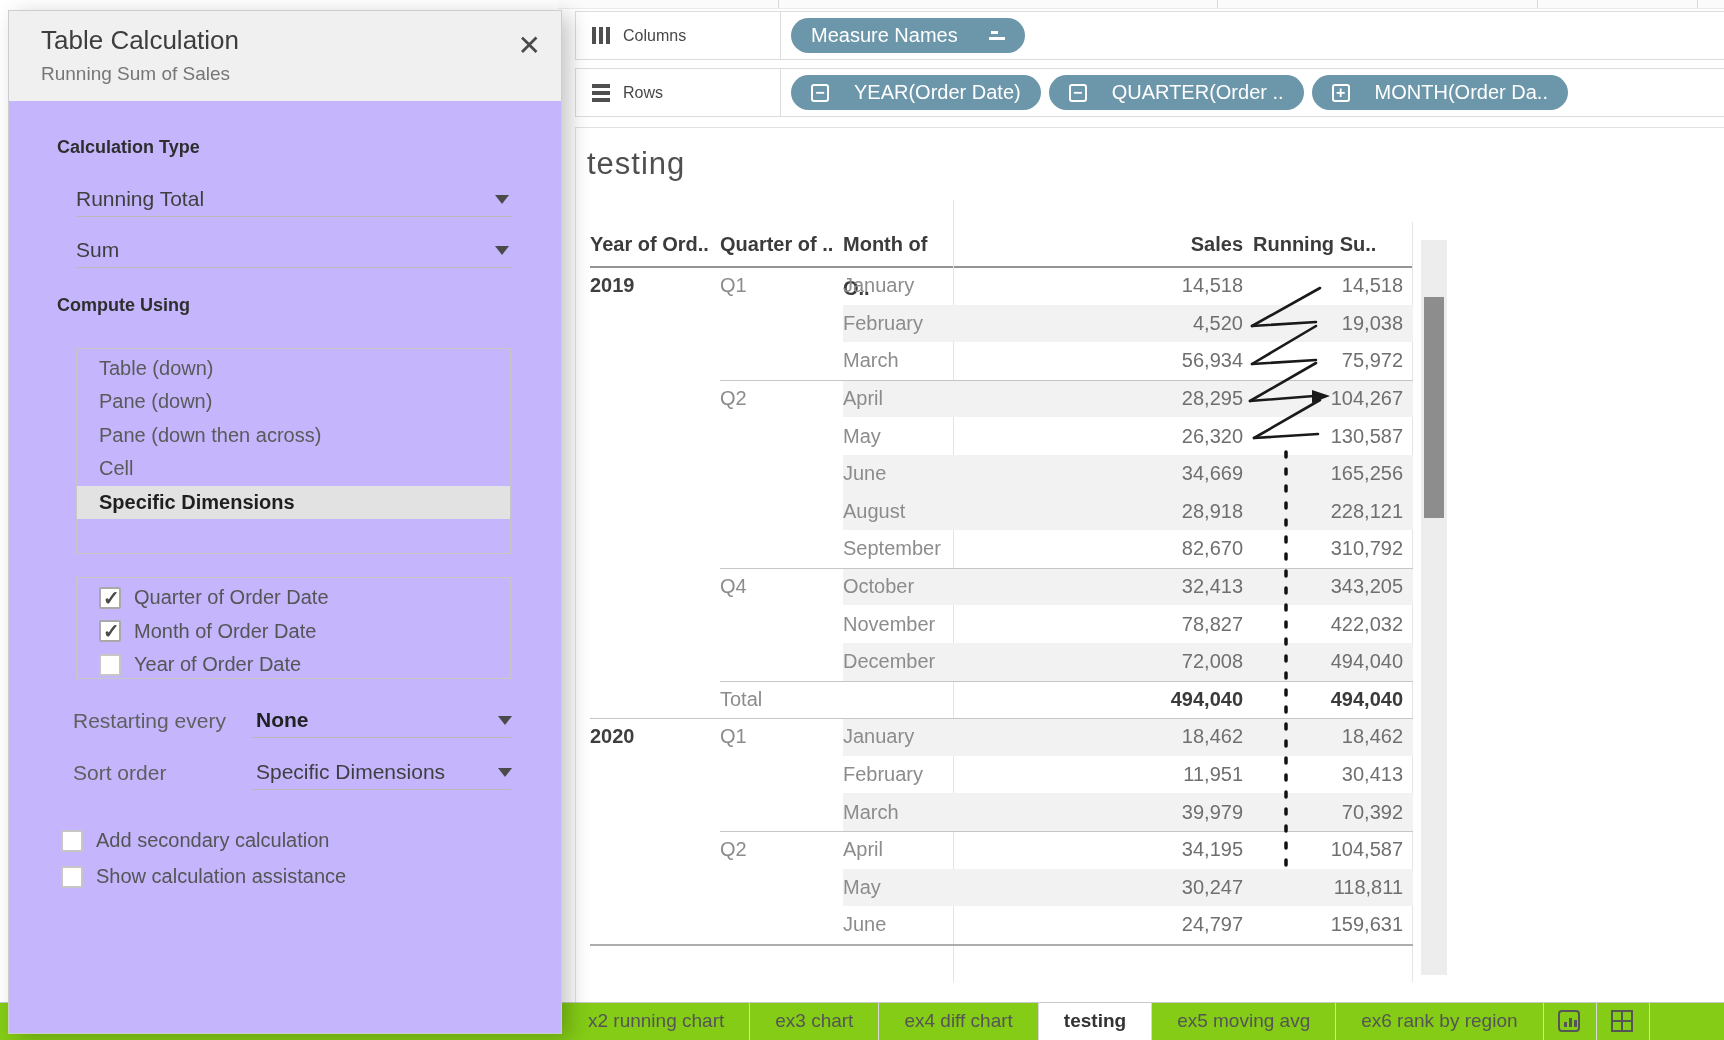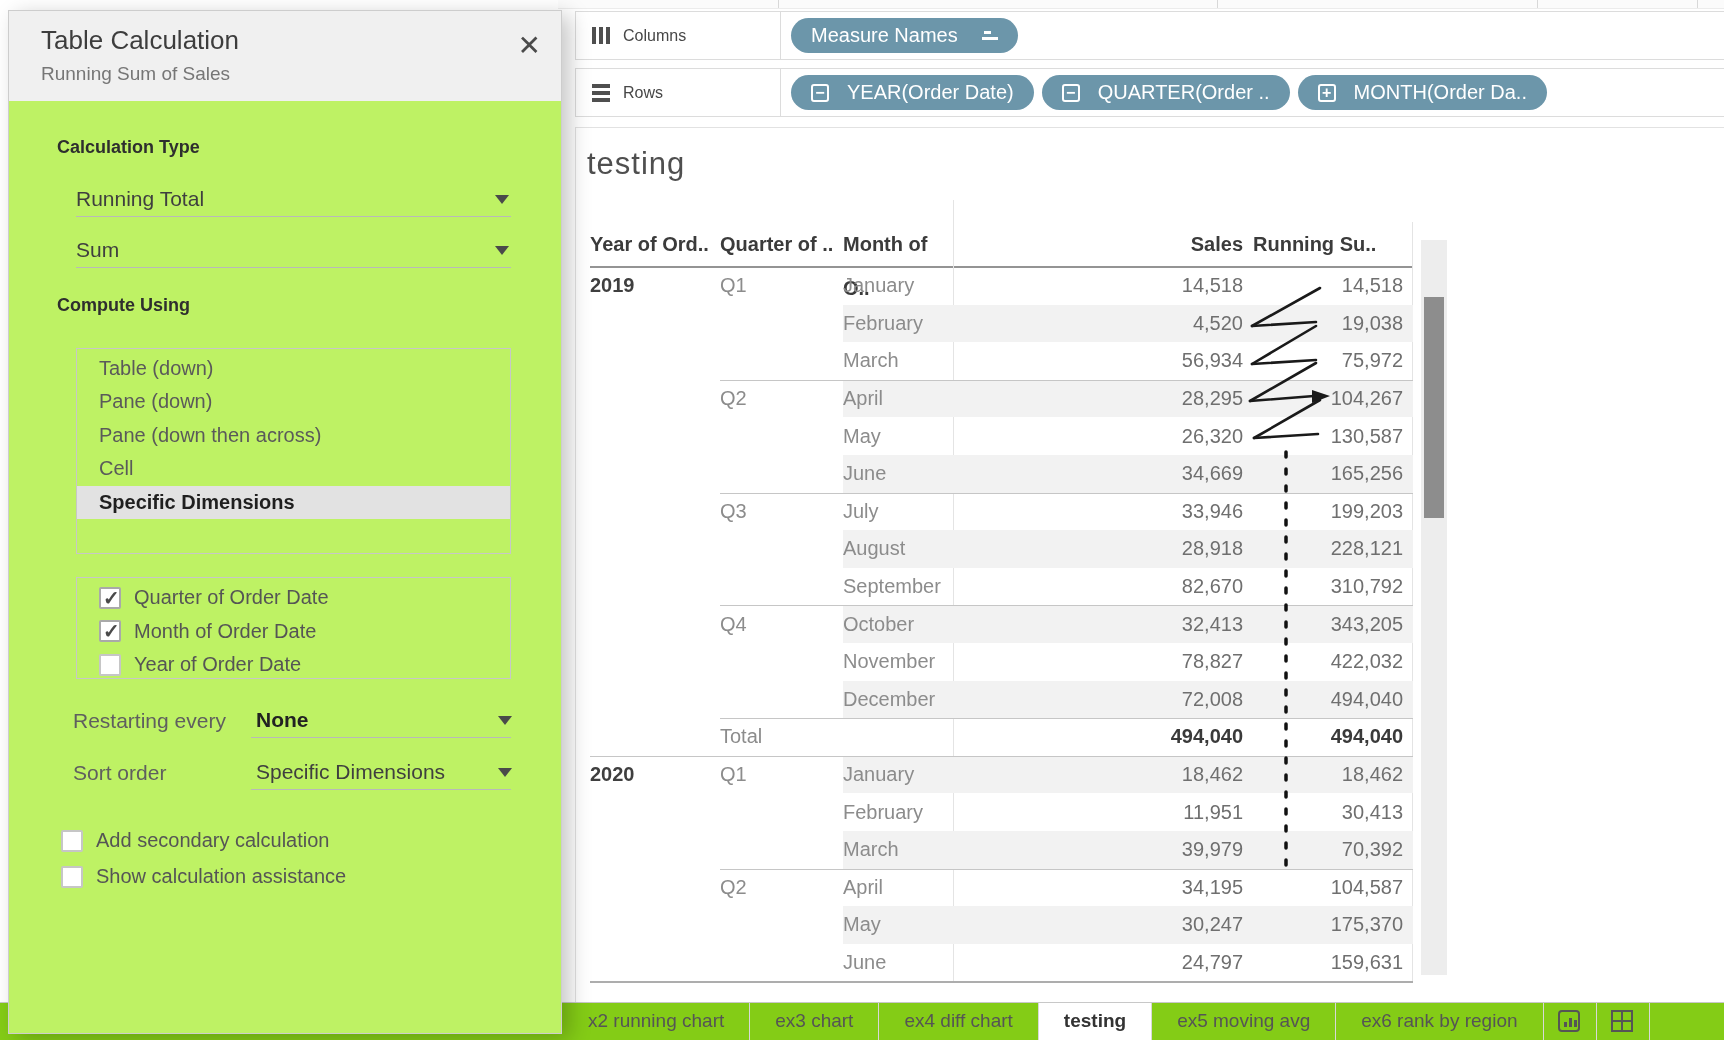--- a/index.html
+++ b/index.html
@@ -15,21 +15,21 @@
   .shelf{left:575px;width:1149px;height:47px;background:#fff;border:1px solid #dcdcdc;}
   .shelf-label-cell{position:absolute;left:0;top:0;width:205px;height:100%;border-right:1px solid #dcdcdc;
     display:flex;align-items:center;gap:13px;padding-left:16px;box-sizing:border-box;}
   .shelf-label{font-size:16px;color:#474747;}
   .cols-icon{display:flex;gap:3px;}
   .cols-icon i{display:block;width:4px;height:17px;background:#4f4f4f;}
   .rows-icon{display:flex;flex-direction:column;gap:3px;}
   .rows-icon i{display:block;width:18px;height:4px;background:#4f4f4f;}
   .pills{position:absolute;left:215px;top:0;height:100%;display:flex;align-items:center;gap:8px;}
   .pill{height:35px;border-radius:18px;background:var(--pill,#6c96aa);color:#fff;font-size:20px;
-    display:flex;align-items:center;gap:18px;padding:0 20px;white-space:nowrap;}
+    display:flex;align-items:center;gap:25px;padding:0 20px;white-space:nowrap;}
   .pill .pbox{width:18px;height:18px;border:2px solid #fff;border-radius:3px;display:flex;
     align-items:center;justify-content:center;font-size:16px;line-height:16px;font-weight:700;box-sizing:border-box;}
   .sort-glyph{display:flex;flex-direction:column;gap:3px;align-items:flex-start;margin-left:6px;}
   .sort-glyph i{display:block;height:3px;background:#fff;}
   .sort-glyph i:nth-child(1){width:7px;margin-left:2px;}
   .sort-glyph i:nth-child(2){width:16px;}
 
   
   .sheet-left-border{left:575px;top:127px;bottom:38px;width:1px;background:#e2e2e2;}
   .sheet-top-border{left:575px;top:127px;right:0;height:1px;background:#e2e2e2;}
@@ -64,21 +64,21 @@
   .annot{left:0;top:0;width:1724px;height:1040px;pointer-events:none;}
 
   
   .tabbar{left:0;right:0;top:1002px;height:38px;background:#84cc16;border-top:1px solid #c8c8c8;display:flex;}
   .tabspacer{width:563px;}
   .tab{padding:0 25px;line-height:36px;font-size:19px;color:#555;border-right:1px solid #d8d8d8;white-space:nowrap;}
   .tab.active{background:#fff;font-weight:700;color:#333;}
   .tabicon{width:52px;display:flex;align-items:center;justify-content:center;border-right:1px solid #d8d8d8;}
 
   
-  .dialog{left:8px;top:10px;width:552px;height:1022px;background:#bef264;border:1px solid #cdcdcd;
+  .dialog{left:8px;top:10px;width:552px;height:1022px;background:#c4b5fd;border:1px solid #cdcdcd;
     box-shadow:8px 5px 20px rgba(0,0,0,.22);z-index:20;}
   .dlg-header{position:absolute;left:0;top:0;width:100%;height:90px;background:#f0f0f0;box-sizing:border-box;}
   .dlg-title{position:absolute;left:32px;top:14px;font-size:26px;color:#3d3d3d;}
   .dlg-sub{position:absolute;left:32px;top:52px;font-size:19px;color:#767676;}
   .dlg-close{position:absolute;right:20px;top:18px;font-size:28px;color:#4a4a4a;font-weight:300;cursor:default;}
   .sec-label{position:absolute;font-size:18px;font-weight:700;color:#2e2e2e;}
   .dd-value{position:absolute;font-size:21px;color:#3f3f3f;}
   .dd-line{position:absolute;height:0;border-bottom:1px solid #b9b9b9;}
   .caret{position:absolute;width:0;height:0;border-left:7px solid transparent;border-right:7px solid transparent;
     border-top:9px solid #4a4a4a;}
@@ -206,28 +206,20 @@
       </div>
       <div class="trow">
         <div class="band"></div>
         <div class="cell-year"></div>
         <div class="cell-qtr"></div>
         <div class="cell-month">June</div>
         <div class="cell-sales">34,669</div>
         <div class="cell-run">165,256</div>
       </div>
       <div class="trow">
-        <div class="sep quarter"></div>
-        <div class="cell-year"></div>
-        <div class="cell-qtr">Q3</div>
-        <div class="cell-month">July</div>
-        <div class="cell-sales">33,946</div>
-        <div class="cell-run">199,203</div>
-      </div>
-      <div class="trow">
         <div class="band"></div>
         <div class="cell-year"></div>
         <div class="cell-qtr"></div>
         <div class="cell-month">August</div>
         <div class="cell-sales">28,918</div>
         <div class="cell-run">228,121</div>
       </div>
       <div class="trow">
         <div class="cell-year"></div>
         <div class="cell-qtr"></div>
@@ -298,21 +290,21 @@
         <div class="cell-month">April</div>
         <div class="cell-sales">34,195</div>
         <div class="cell-run">104,587</div>
       </div>
       <div class="trow">
         <div class="band"></div>
         <div class="cell-year"></div>
         <div class="cell-qtr"></div>
         <div class="cell-month">May</div>
         <div class="cell-sales">30,247</div>
-        <div class="cell-run">175,370</div>
+        <div class="cell-run">118,811</div>
       </div>
       <div class="trow">
         <div class="cell-year"></div>
         <div class="cell-qtr"></div>
         <div class="cell-month">June</div>
         <div class="cell-sales">24,797</div>
         <div class="cell-run">159,631</div>
       </div>
     </div>
 

